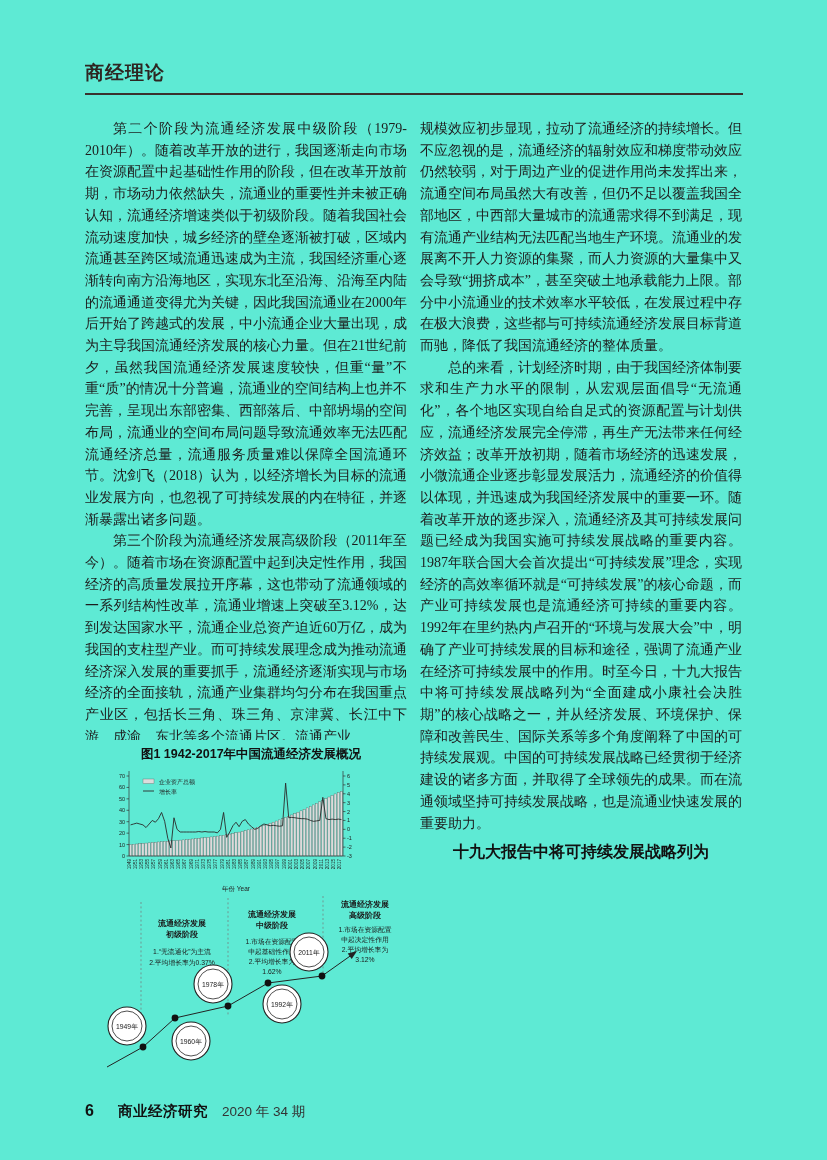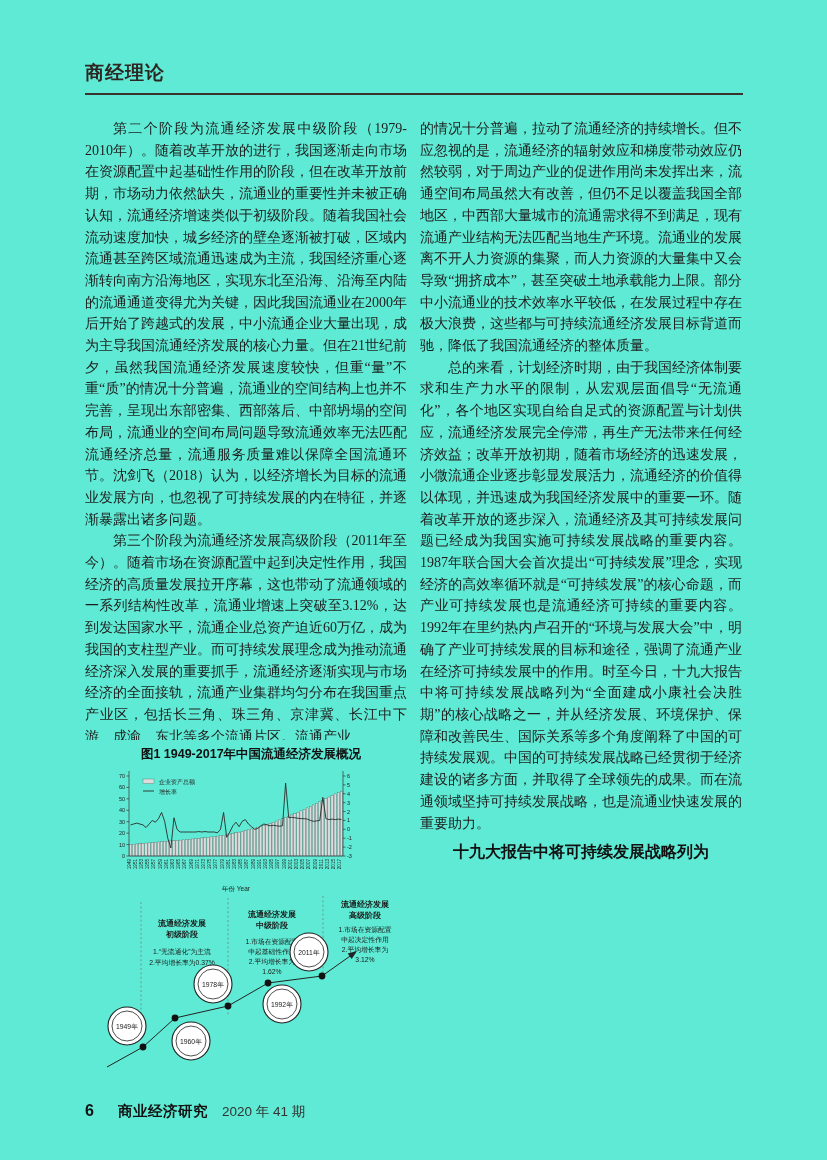--- a/index.html
+++ b/index.html
@@ -47,21 +47,21 @@
 
   <div class="header-title">商经理论</div>
   <div class="header-rule"></div>
 
   <div class="col col-left">
     <p class="indent">第二个阶段为流通经济发展中级阶段（1979-2010年）。随着改革开放的进行，我国逐渐走向市场在资源配置中起基础性作用的阶段，但在改革开放前期，市场动力依然缺失，流通业的重要性并未被正确认知，流通经济增速类似于初级阶段。随着我国社会流动速度加快，城乡经济的壁垒逐渐被打破，区域内流通甚至跨区域流通迅速成为主流，我国经济重心逐渐转向南方沿海地区，实现东北至沿海、沿海至内陆的流通通道变得尤为关键，因此我国流通业在2000年后开始了跨越式的发展，中小流通企业大量出现，成为主导我国流通经济发展的核心力量。但在21世纪前夕，虽然我国流通经济发展速度较快，但重“量”不重“质”的情况十分普遍，流通业的空间结构上也并不完善，呈现出东部密集、西部落后、中部坍塌的空间布局，流通业的空间布局问题导致流通效率无法匹配流通经济总量，流通服务质量难以保障全国流通环节。沈剑飞（2018）认为，以经济增长为目标的流通业发展方向，也忽视了可持续发展的内在特征，并逐渐暴露出诸多问题。</p>
     <p class="indent">第三个阶段为流通经济发展高级阶段（2011年至今）。随着市场在资源配置中起到决定性作用，我国经济的高质量发展拉开序幕，这也带动了流通领域的一系列结构性改革，流通业增速上突破至3.12%，达到发达国家水平，流通企业总资产迫近60万亿，成为我国的支柱型产业。而可持续发展理念成为推动流通经济深入发展的重要抓手，流通经济逐渐实现与市场经济的全面接轨，流通产业集群均匀分布在我国重点产业区，包括长三角、珠三角、京津冀、长江中下游、成渝、东北等多个流通片区。流通产业</p>
   </div>
 
   <div class="figure">
-    <div class="fig-caption">图1  1949-2017年中国流通经济发展概况</div>
+    <div class="fig-caption">图1  1942-2017年中国流通经济发展概况</div>
 
     <svg id="chart-plot" width="332" height="130" viewBox="0 0 332 130">
 
       <rect x="58" y="15" width="11" height="4.5" class="bar"></rect>
       <text x="74" y="19.5" class="lg">企业资产总额</text>
       <line x1="58" y1="27" x2="69" y2="27" class="gline"></line>
       <text x="74" y="29.5" class="lg">增长率</text>
 
       <text x="151" y="127" class="axlab">年份 Year</text>
     <rect x="44.35" y="80.57" width="2.30" height="11.43" class="bar"></rect>
@@ -265,25 +265,25 @@
       </g>
       <g>
         <circle class="ring" cx="224" cy="58" r="19" stroke-width="1.1"></circle>
         <circle class="ring" cx="224" cy="58" r="15" stroke-width="0.8"></circle>
         <text x="224" y="60.5" class="tl-year">2011年</text>
       </g>
     </svg>
   </div>
 
   <div class="col col-right">
-    <p>的情况十分普遍，拉动了流通经济的持续增长。但不应忽视的是，流通经济的辐射效应和梯度带动效应仍然较弱，对于周边产业的促进作用尚未发挥出来，流通空间布局虽然大有改善，但仍不足以覆盖我国全部地区，中西部大量城市的流通需求得不到满足，现有流通产业结构无法匹配当地生产环境。流通业的发展离不开人力资源的集聚，而人力资源的大量集中又会导致“拥挤成本”，甚至突破土地承载能力上限。部分中小流通业的技术效率水平较低，在发展过程中存在极大浪费，这些都与可持续流通经济发展目标背道而驰，降低了我国流通经济的整体质量。</p>
+    <p>规模效应初步显现，拉动了流通经济的持续增长。但不应忽视的是，流通经济的辐射效应和梯度带动效应仍然较弱，对于周边产业的促进作用尚未发挥出来，流通空间布局虽然大有改善，但仍不足以覆盖我国全部地区，中西部大量城市的流通需求得不到满足，现有流通产业结构无法匹配当地生产环境。流通业的发展离不开人力资源的集聚，而人力资源的大量集中又会导致“拥挤成本”，甚至突破土地承载能力上限。部分中小流通业的技术效率水平较低，在发展过程中存在极大浪费，这些都与可持续流通经济发展目标背道而驰，降低了我国流通经济的整体质量。</p>
     <p class="indent">总的来看，计划经济时期，由于我国经济体制要求和生产力水平的限制，从宏观层面倡导“无流通化”，各个地区实现自给自足式的资源配置与计划供应，流通经济发展完全停滞，再生产无法带来任何经济效益；改革开放初期，随着市场经济的迅速发展，小微流通企业逐步彰显发展活力，流通经济的价值得以体现，并迅速成为我国经济发展中的重要一环。随着改革开放的逐步深入，流通经济及其可持续发展问题已经成为我国实施可持续发展战略的重要内容。1987年联合国大会首次提出“可持续发展”理念，实现经济的高效率循环就是“可持续发展”的核心命题，而产业可持续发展也是流通经济可持续的重要内容。1992年在里约热内卢召开的“环境与发展大会”中，明确了产业可持续发展的目标和途径，强调了流通产业在经济可持续发展中的作用。时至今日，十九大报告中将可持续发展战略列为“全面建成小康社会决胜期”的核心战略之一，并从经济发展、环境保护、保障和改善民生、国际关系等多个角度阐释了中国的可持续发展观。中国的可持续发展战略已经贯彻于经济建设的诸多方面，并取得了全球领先的成果。而在流通领域坚持可持续发展战略，也是流通业快速发展的重要助力。</p>
     <div class="sec-heading">十九大报告中将可持续发展战略列为</div>
 
   </div>
 
   <div class="footer">
     <span class="pagenum">6</span>
     <span class="journal">商业经济研究</span>
-    <span class="issue">2020 年 41 期</span>
+    <span class="issue">2020 年 34 期</span>
   </div>
 
 </div>
 
 </body></html>

